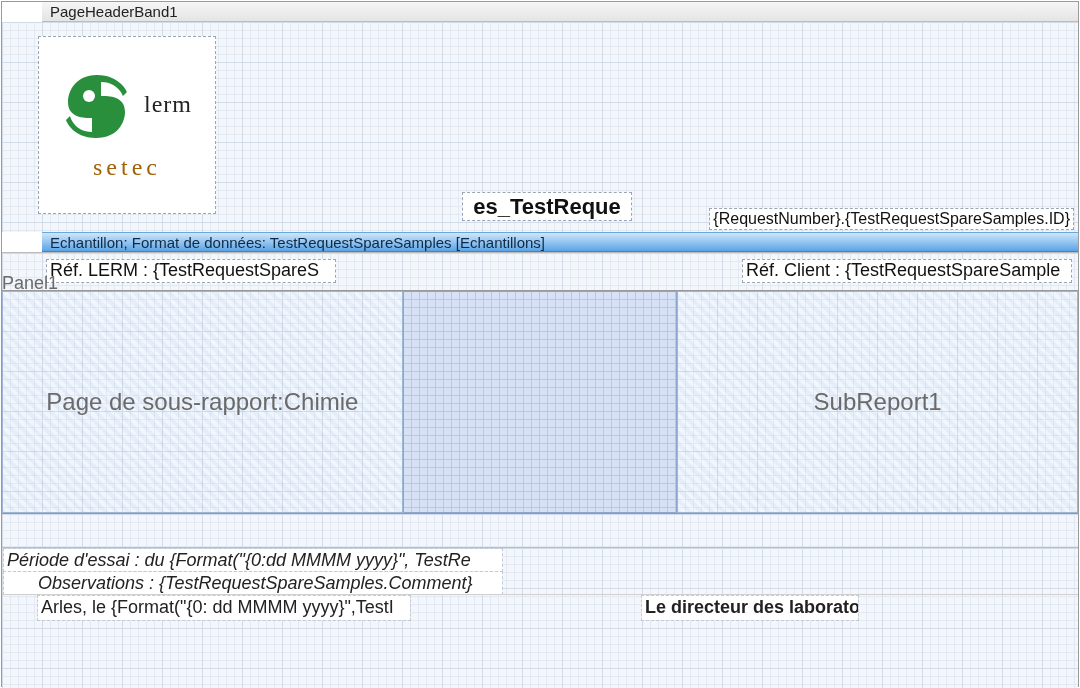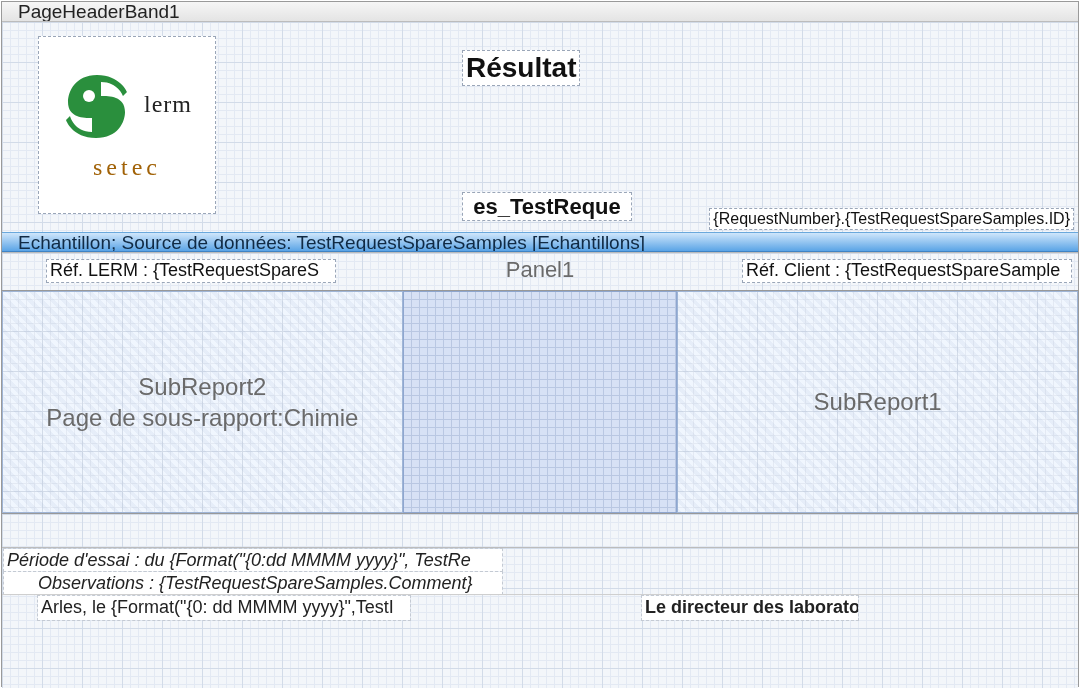--- a/index.html
+++ b/index.html
@@ -13,30 +13,31 @@
   }
   .outer-border {
     border: 1px solid #9a9a9a;
     width: 1078px;
     height: 686px;
     margin: 1px;
     position: relative;
     background: #fff;
   }
   .band-label {
-    font-size: 19px;
+    font-size: 15px;
     color: #222;
-    padding: 0 16px;
+    padding: 0 8px;
     height: 20px;
     line-height: 20px;
     background: linear-gradient(#f6f6f6, #e4e4e4);
     border-bottom: 1px solid #bcbcbc;
     white-space: nowrap;
     overflow: hidden;
     text-overflow: clip;
+    margin-left: 40px;
   }
   .band-label.blue {
     background: linear-gradient(#cfe6fb, #5aa4e6);
     color: #102a44;
     border-top: 1px solid #6aa8dc;
     border-bottom: 1px solid #3e83c5;
   }
   .band-label.gray2 {
     background: linear-gradient(#eaeaea, #d9d9d9);
     border-top: 1px solid #bcbcbc;
@@ -101,22 +102,22 @@
 
   .ref-left, .ref-right {
     position:absolute; top:6px; height:24px;
     background:#fff; font-size:18px; color:#111;
     padding:1px 4px;
     white-space:nowrap; overflow:hidden;
   }
   .ref-left { left:44px; width:290px;}
   .ref-right { right:6px; width:330px;}
   .panel-label {
-    position:absolute; left:0; right:0; text-align:center;
-    top:4px; font-size:22px; color:#6a6a6a;
+    position:absolute; left:0; right:0; text-align:left;
+    top:20px; font-size:18px; color:#6a6a6a;
   }
 
   .subcell {
     flex:1;
     position:relative;
     display:flex; align-items:center; justify-content:center;
     text-align:center;
     font-size:24px; color:#6a6a6a;
     background-color: #f0f6fe;
     background-image:
@@ -168,37 +169,35 @@
           <svg viewBox="0 0 70 70">
             <path d="M35 5 C13 5 6 22 6 32 C6 48 22 48 30 48 L30 62 C12 62 8 46 8 46 L4 50 C4 50 10 68 34 68 C56 68 63 52 63 42 C63 26 47 26 39 26 L39 12 C56 12 61 26 61 26 L65 22 C65 22 58 5 35 5 Z" fill="#2a8f3d"></path>
             <circle cx="27" cy="26" r="6" fill="#fff"></circle>
           </svg>
         </span>
         <span class="lerm-text">lerm</span>
       </div>
       <span class="setec-text">setec</span>
     </div>
 
-    <div class="field-box title-box corner-marks">Résultat</div>
     <div class="field-box mid-box corner-marks">es_TestReque</div>
     <div class="field-box id-box corner-marks">{RequestNumber}.{TestRequestSpareSamples.ID}</div>
   </div>
 
-  <div class="band-label blue">Echantillon; Source de données: TestRequestSpareSamples [Echantillons]</div>
+  <div class="band-label blue">Echantillon; Format de données: TestRequestSpareSamples [Echantillons]</div>
 
   <div class="grid-area row-data-top">
     <div class="ref-left corner-marks">Réf. LERM : {TestRequestSpareS</div>
     <div class="panel-label">Panel1</div>
     <div class="ref-right corner-marks">Réf. Client : {TestRequestSpareSample</div>
   </div>
 
   <div class="subreport-row">
     <div class="subcell">
       <div>
-        <div>SubReport2</div>
         <div>Page de sous-rapport:Chimie</div>
       </div>
     </div>
     <div class="subcell middle">.</div>
     <div class="subcell">
       <div>
         <div>SubReport1</div>
       </div>
     </div>
   </div>

